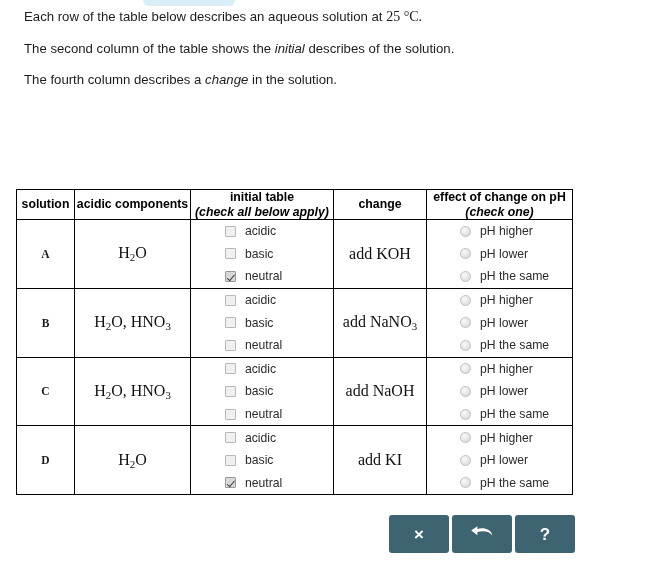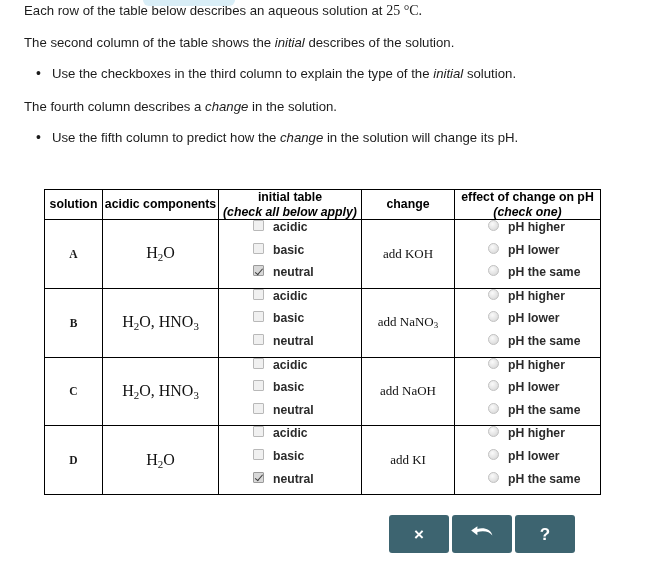--- a/index.html
+++ b/index.html
@@ -20,21 +20,21 @@
     left: 143px;
     top: -6px;
     width: 92px;
     height: 12px;
     background: #d9eef7;
     border-radius: 6px;
   }
   .intro {
     position: absolute;
     left: 0;
-    top: 2px;
+    top: 8px;
     width: 563px;
     padding: 0 20px 0 24px;
     box-sizing: border-box;
   }
   .line {
     font-size: 13.2px;
     line-height: 1.3;
     color: #1c1c1c;
     margin: 0 0 14px 0;
   }
@@ -61,21 +61,20 @@
   .tbl-wrap {
     position: absolute;
     left: 16px;
     top: 189px;
     width: 556px;
   }
   table.grid {
     border-collapse: collapse;
     width: 556px;
     table-layout: fixed;
-    margin-left: 28px;
   }
   table.grid th, table.grid td {
     border: 1px solid #000000;
     padding: 0;
     vertical-align: middle;
     text-align: center;
   }
   thead th {
     font-size: 12.3px;
     font-weight: bold;
@@ -99,36 +98,36 @@
     font-weight: bold;
     font-family: "Liberation Serif", serif;
   }
   td.comp {
     font-family: "Liberation Serif", serif;
     font-size: 16px;
     color: #111;
   }
   td.change {
     font-family: "Liberation Serif", serif;
-    font-size: 13px;
+    font-size: 16px;
     color: #111;
   }
   td.opts {
     padding: 6px 0 6px 0;
   }
   sub {
     font-size: 0.68em;
     vertical-align: -0.28em;
   }
 
   .opt-row {
     display: flex;
+    align-items: center;
     height: 22.6px;
     padding-left: 34px;
-    font-weight: bold;
   }
   .opt-label {
     font-size: 12.2px;
     color: #2b2b2b;
     margin-left: 9px;
     font-family: "Liberation Sans", sans-serif;
     white-space: nowrap;
   }
   .effect .opt-row { padding-left: 33px; }
 
@@ -199,25 +198,23 @@
 </head>
 <body>
 
 <div class="top-pill"></div>
 
 <div class="intro">
   <p class="line"><span>Each row of the table below describes an aqueous solution at </span><span class="serif-inline">25 °C.</span></p>
 
   <p class="line"><span>The second column of the table shows the </span><span class="ital">initial</span><span> describes of the solution.</span></p>
 
-  <p class="line bullet"><span>Use the checkboxes in the third column to explain the type of the </span><span class="ital">initial</span><span> solution.</span></p>
 
   <p class="line"><span>The fourth column describes a </span><span class="ital">change</span><span> in the solution.</span></p>
 
-  <p class="line bullet"><span>Use the fifth column to predict how the </span><span class="ital">change</span><span> in the solution will change its pH.</span></p>
 </div>
 
 <div class="tbl-wrap">
   <table class="grid">
     <colgroup>
       <col class="c-sol">
         <col class="c-comp">
         <col class="c-type">
         <col class="c-change">
         <col class="c-effect">

